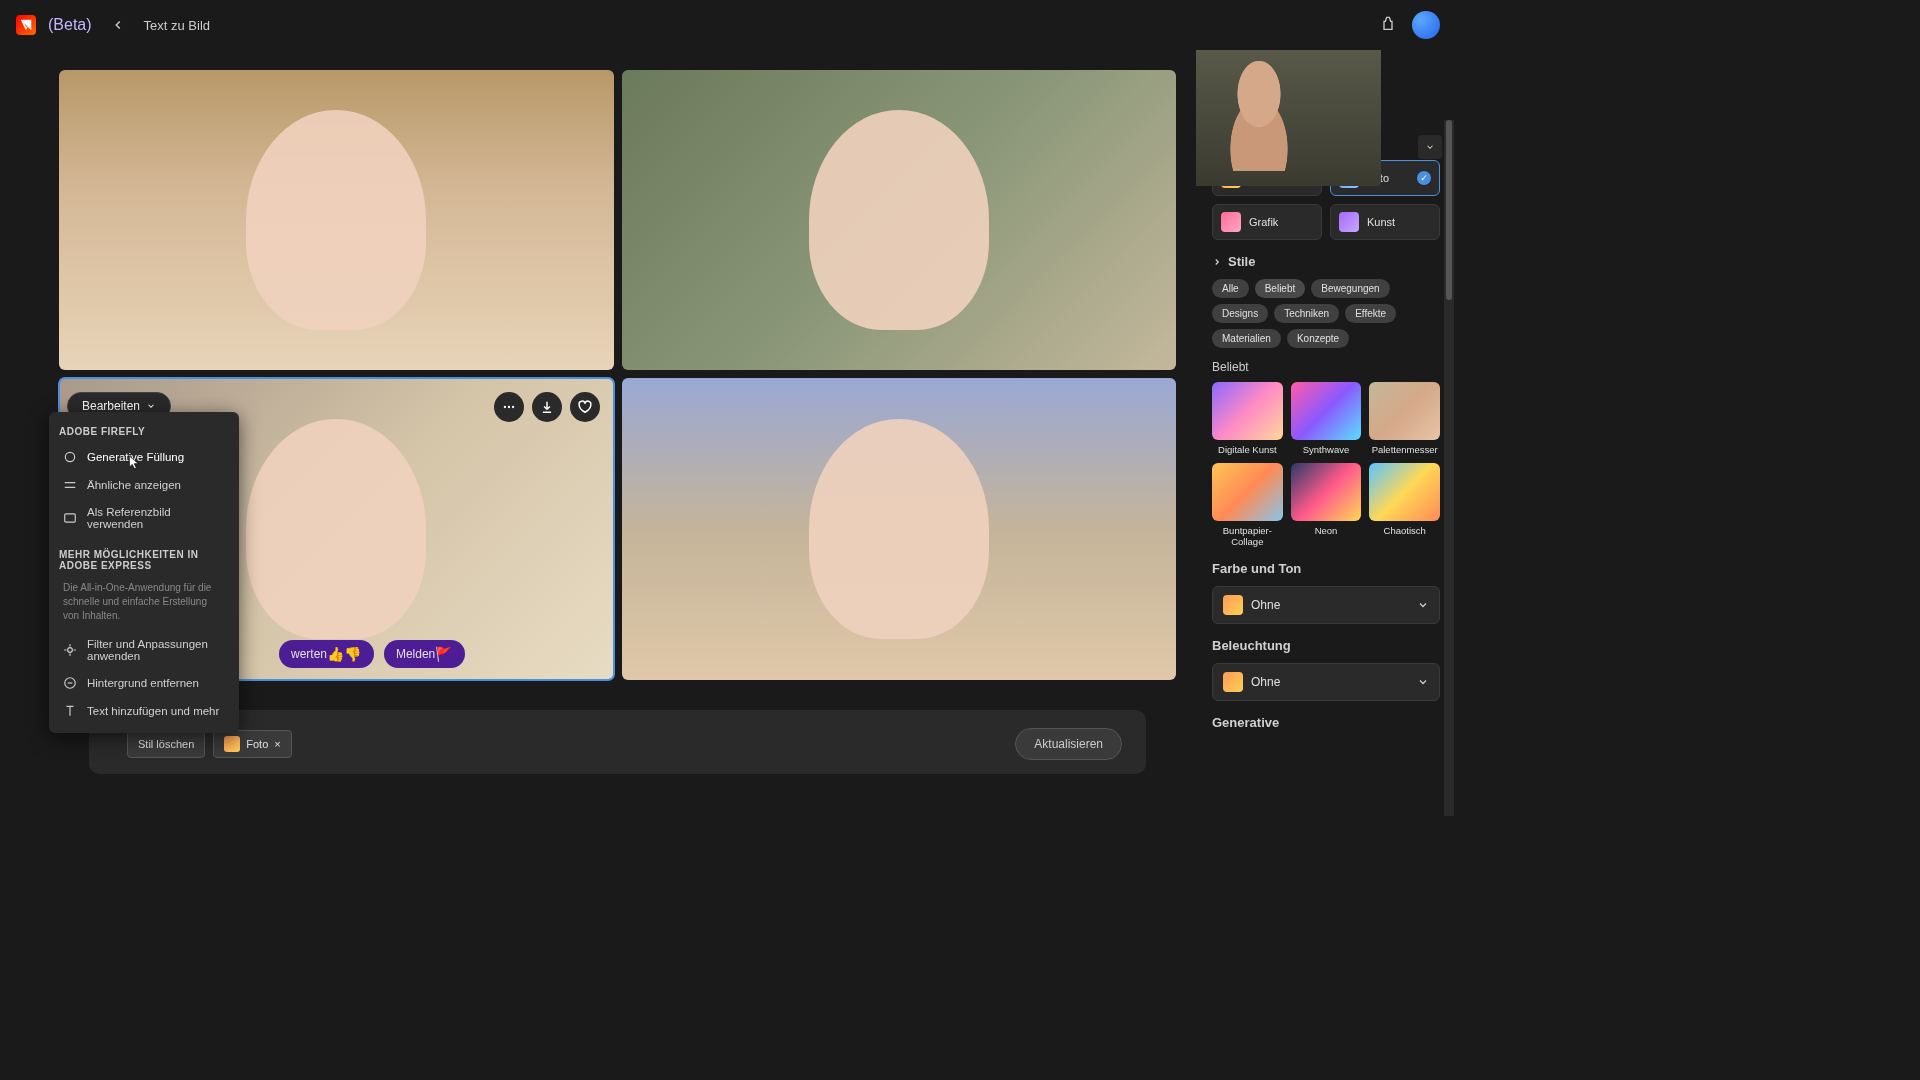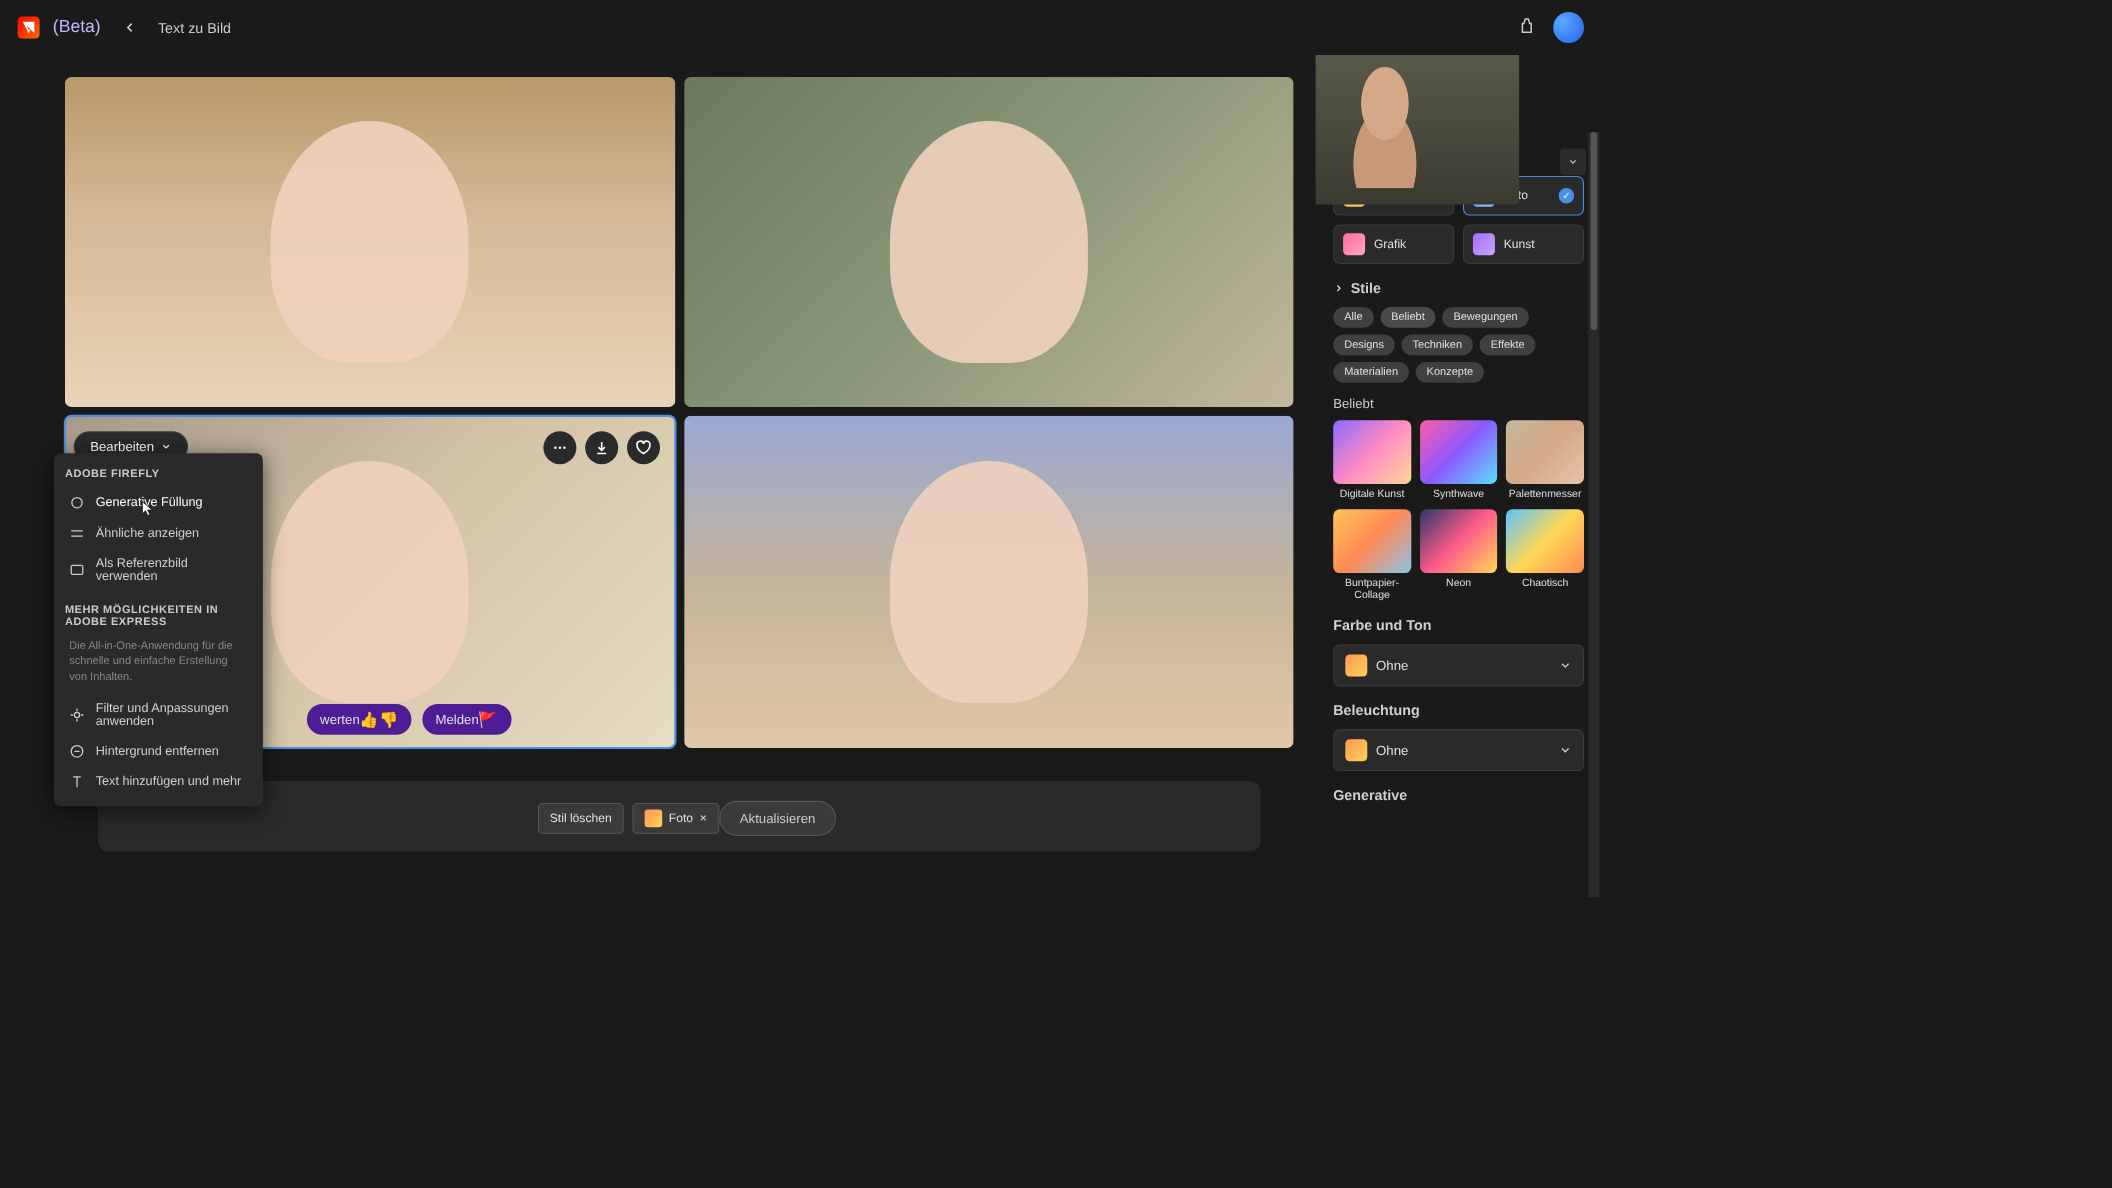--- a/index.html
+++ b/index.html
@@ -162,21 +162,21 @@
   padding: 18px 24px 14px;
   margin: 0 30px;
 }
 .prompt-text {
   font-size: 15px;
   color: #e8e8e8;
   margin-bottom: 14px;
   font-style: italic;
 }
 .prompt-row {
-  display: flex; align-items: center; justify-content: center; margin-left: 14px;
+  display: flex; align-items: center; justify-content: space-between; margin-left: 14px;
 }
 .prompt-chips { display: flex; gap: 8px; }
 .chip {
   background: #3a3a3a;
   border: 1px solid #555;
   border-radius: 4px;
   padding: 5px 10px;
   font-size: 11px;
   display: flex; align-items: center; gap: 6px;
   cursor: pointer;

